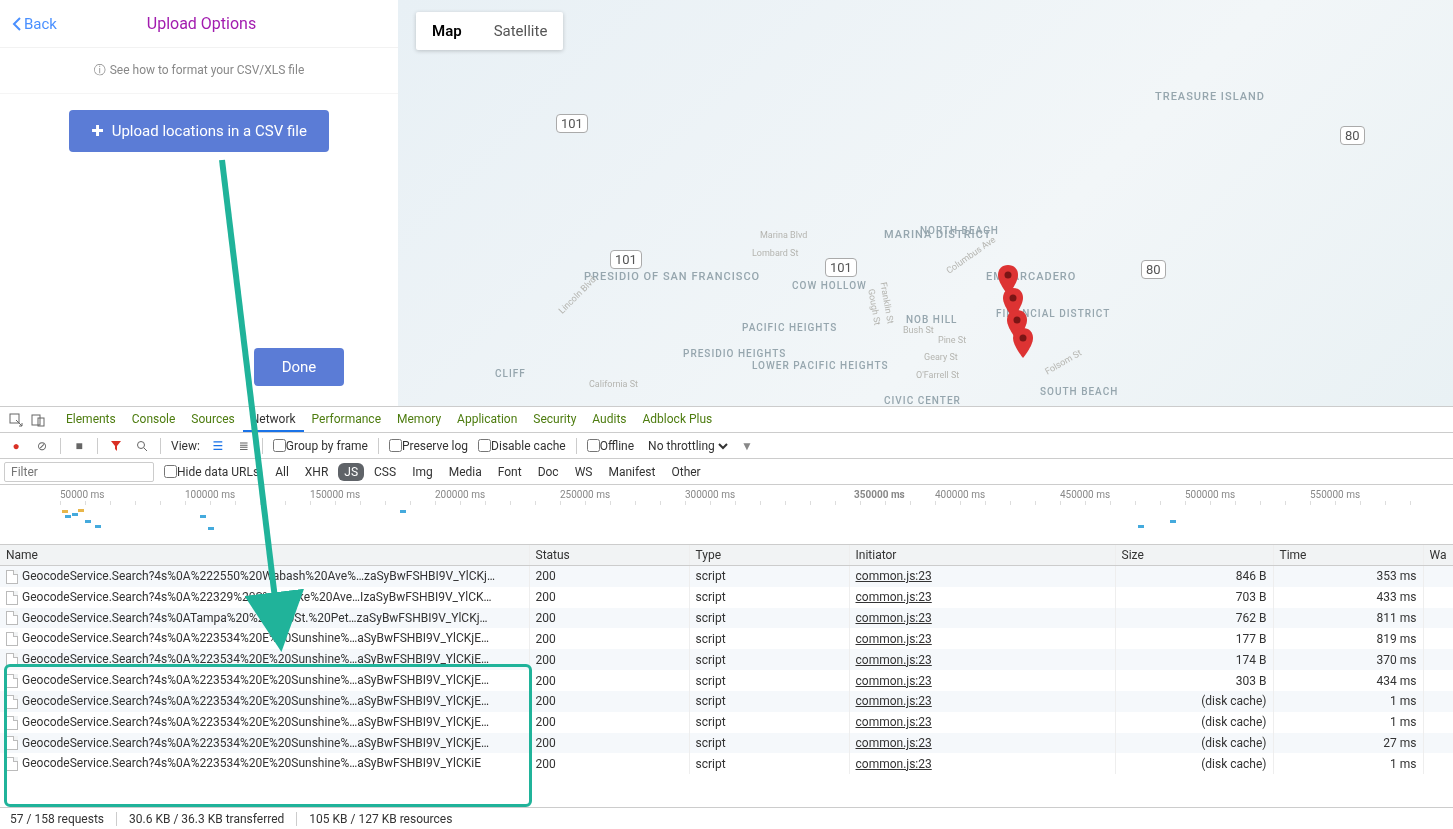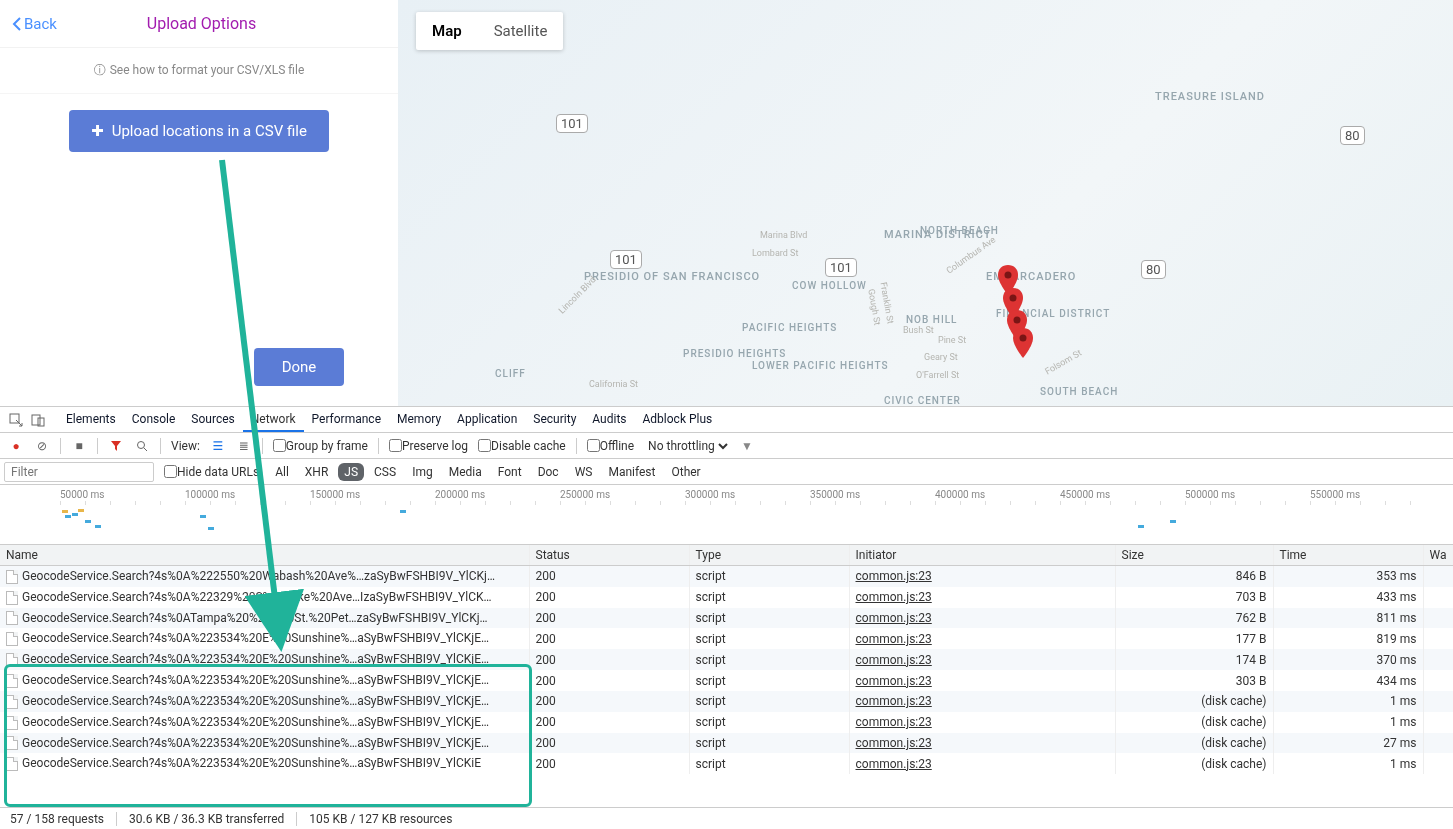--- a/index.html
+++ b/index.html
@@ -31,21 +31,21 @@
 .map-label.big { font-size: 11px; }
 .road-shield { position: absolute; background: #fff; border: 1px solid #aaa; border-radius: 4px; font-size: 13px; padding: 1px 4px; color: #555; }
 .map-pin { position: absolute; width: 20px; height: 30px; }
 .map-pin svg { width: 100%; height: 100%; }
 .street-label { position: absolute; font-size: 9px; color: #b5b5b0; white-space: nowrap; }
 
 
 .devtools { height: 423px; border-top: 1px solid #ccc; background: #fff; font-size: 12px; color: #333; display: flex; flex-direction: column; }
 .dt-tabs { display: flex; align-items: center; height: 26px; border-bottom: 1px solid #ccc; padding: 0 8px; gap: 6px; }
 .dt-toolicon { width: 16px; height: 16px; display: flex; align-items: center; justify-content: center; color: #666; }
-.dt-tab { padding: 4px 8px; color: #0f172a; cursor: pointer; }
+.dt-tab { padding: 4px 8px; color: #4d7c0f; cursor: pointer; }
 .dt-tab.active { border-bottom: 2px solid #1a73e8; color: #333; }
 .dt-toolbar { display: flex; align-items: center; height: 26px; border-bottom: 1px solid #ccc; padding: 0 8px; gap: 10px; }
 .dt-toolbar .sep { width: 1px; height: 16px; background: #ccc; }
 .dt-red { color: #d93025; }
 .dt-check { display: flex; align-items: center; }
 .dt-check input { margin: 0; }
 .dt-select { border: none; background: transparent; font-size: 12px; color: #333; }
 
 .dt-filterbar { display: flex; align-items: center; height: 26px; border-bottom: 1px solid #ccc; padding: 0 4px; gap: 10px; }
 .dt-filter-input { border: 1px solid #ccc; border-radius: 2px; padding: 2px 6px; width: 150px; font-size: 12px; }
@@ -294,21 +294,21 @@
       <div class="tl-minor" style="left: 585px;"></div>
       <div class="tl-minor" style="left: 610px;"></div>
       <div class="tl-minor" style="left: 635px;"></div>
       <div class="tl-minor" style="left: 660px;"></div>
       <div class="tl-tick" style="left: 685px;">300000 ms</div>
       <div class="tl-minor" style="left: 685px;"></div>
       <div class="tl-minor" style="left: 710px;"></div>
       <div class="tl-minor" style="left: 735px;"></div>
       <div class="tl-minor" style="left: 760px;"></div>
       <div class="tl-minor" style="left: 785px;"></div>
-      <div class="tl-tick" style="left: 810px;">350000 ms</div>
+      <div class="tl-tick" style="left: 854px; font-weight: bold;">350000 ms</div>
       <div class="tl-minor" style="left: 810px;"></div>
       <div class="tl-minor" style="left: 835px;"></div>
       <div class="tl-minor" style="left: 860px;"></div>
       <div class="tl-minor" style="left: 885px;"></div>
       <div class="tl-minor" style="left: 910px;"></div>
       <div class="tl-tick" style="left: 935px;">400000 ms</div>
       <div class="tl-minor" style="left: 935px;"></div>
       <div class="tl-minor" style="left: 960px;"></div>
       <div class="tl-minor" style="left: 985px;"></div>
       <div class="tl-minor" style="left: 1010px;"></div>

